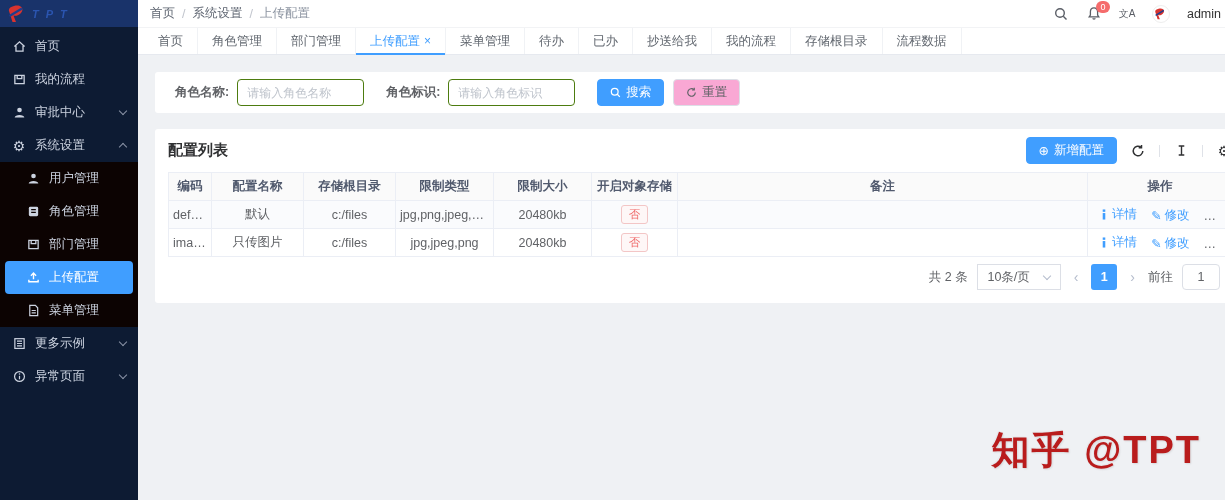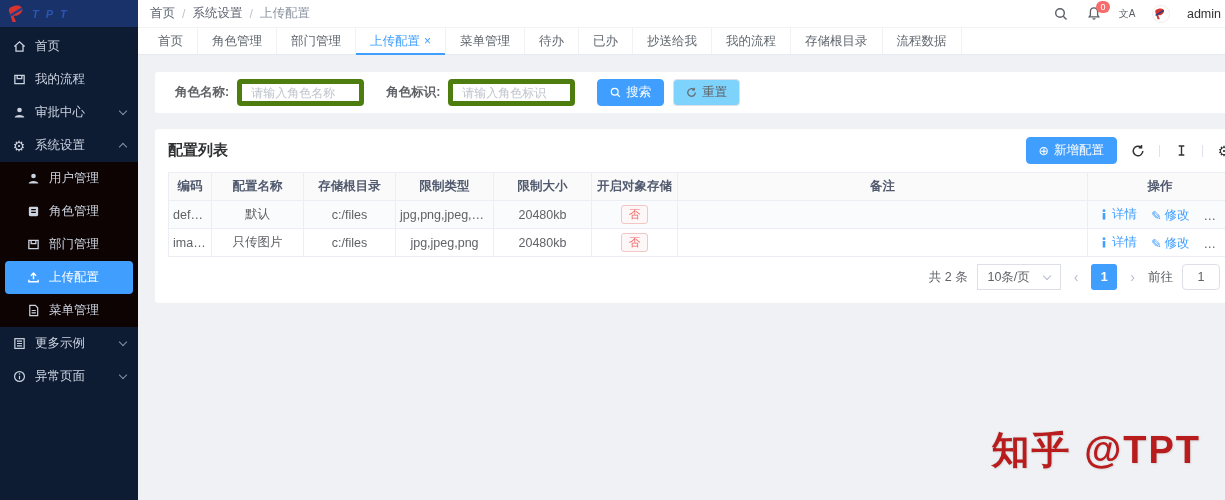--- a/index.html
+++ b/index.html
@@ -41,23 +41,23 @@
   .tab { display:flex; align-items:center; gap:4px; padding:0 14px; font-size:12.5px; color:#61676f; cursor:pointer; border-right:1px solid #f0f2f5; position:relative; white-space:nowrap; }
   .tab.active { color:#409eff; }
   .tab.active::after { content:""; position:absolute; left:0; right:0; bottom:-1px; height:2px; background:#409eff; }
   .tab .close { font-size:12px; color:#409eff; }
 
   .content { position:absolute; top:56px; left:0; width:1087px; height:444px; background:#eff1f4; }
 
   .card { background:#fff; border-radius:3px; margin-left:17px; width:1090px; }
   .search-card { margin-top:16px; height:41px; display:flex; align-items:center; padding:0 20px; }
   .f-label { font-weight:bold; color:#606266; font-size:12.5px; margin-right:8px; white-space:nowrap; }
-  .f-input { width:127px; height:27px; border:5px solid #4d7c0f; border-radius:4px; padding:0 9px; font-size:12px; color:#606266; outline:none; font-family:inherit; }
+  .f-input { width:127px; height:27px; border:1px solid #4d7c0f; border-radius:4px; padding:0 9px; font-size:12px; color:#606266; outline:none; font-family:inherit; }
   .f-input::placeholder { color:#bfc4cc; } .gap22 { width:22px; }
-  .btn { height:27px; border-radius:4px; border:1px solid #dcdfe6; background:#7dd3fc; color:#606266; font-size:12.5px; padding:0 12px; display:inline-flex; align-items:center; gap:5px; cursor:pointer; font-family:inherit; white-space:nowrap; }
+  .btn { height:27px; border-radius:4px; border:1px solid #dcdfe6; background:#f9a8d4; color:#606266; font-size:12.5px; padding:0 12px; display:inline-flex; align-items:center; gap:5px; cursor:pointer; font-family:inherit; white-space:nowrap; }
   .btn.primary { background:#409eff; border-color:#409eff; color:#fff; }
   .btn-search { margin-left:22px; }
   .btn-reset { margin-left:9px; }
 
   .list-card { margin-top:16px; height:174px; padding:0 13px; position:relative; }
   .list-head { height:43px; display:flex; align-items:center; }
   .list-title { font-size:15px; font-weight:bold; color:#303133; }
   .head-right { margin-left:auto; display:flex; align-items:center; gap:13px; }
   .tool-ic { width:16px; height:16px; color:#303133; display:flex; align-items:center; justify-content:center; cursor:pointer; font-size:14px; }
   .vsep { width:1px; height:12px; background:#dfe2e8; }

